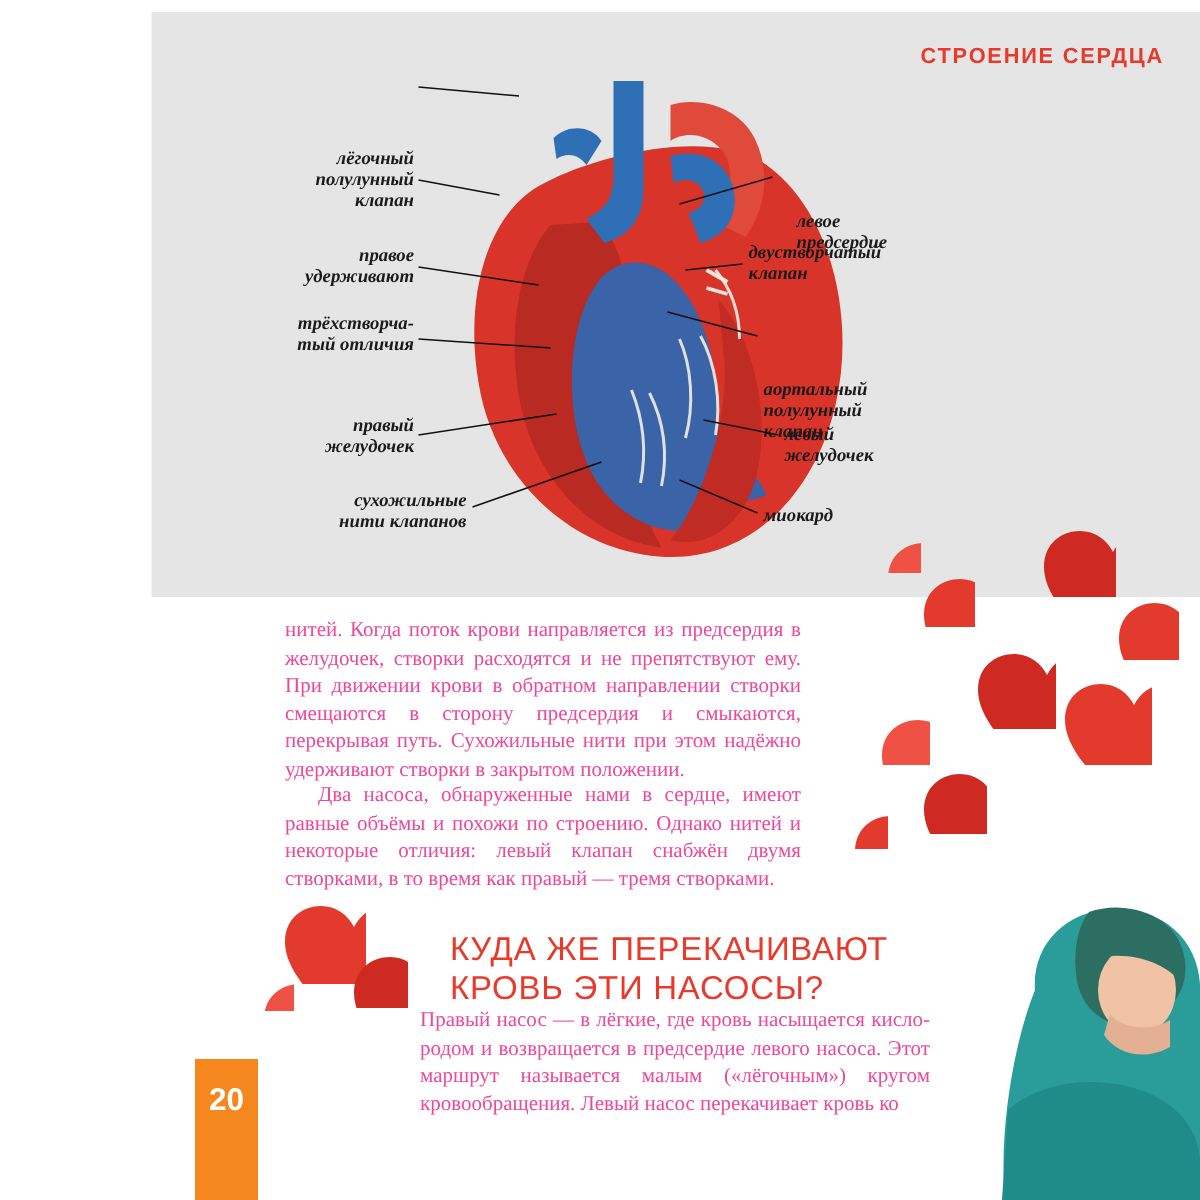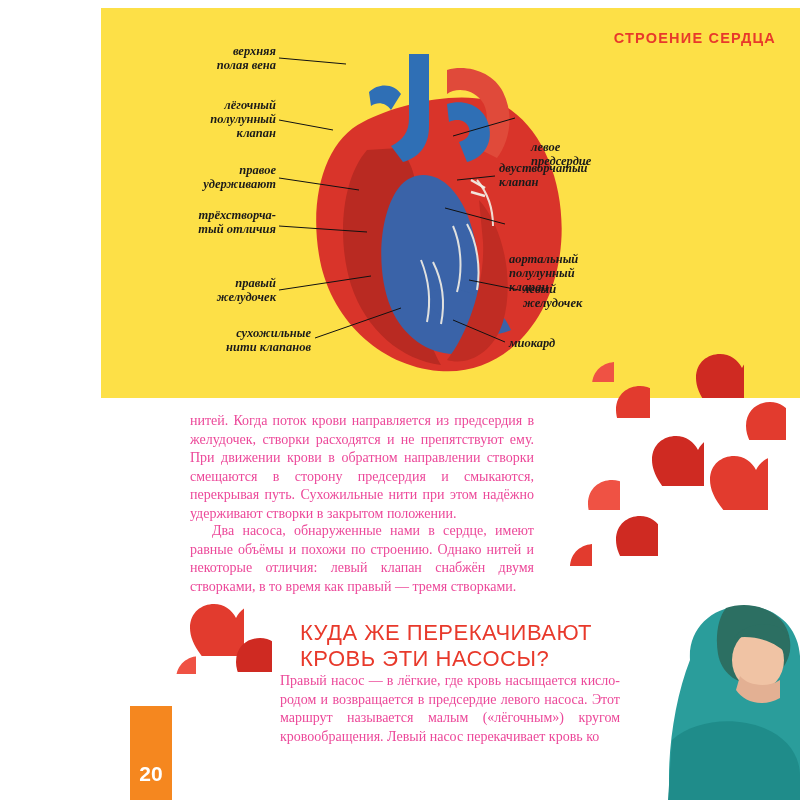--- a/index.html
+++ b/index.html
@@ -6,21 +6,21 @@
   body{
     width:800px;height:800px;background:#ffffff;
     font-family:"Liberation Sans", sans-serif;
     overflow:hidden;position:relative;
   }
   .page{position:absolute;left:0;top:0;width:800px;height:800px;background:#fff;}
 
   
   .hero{
     position:absolute;left:101px;top:8px;width:699px;height:390px;
-    background:#fde047;overflow:hidden;
+    background:#e5e5e5;overflow:hidden;
   }
   .hero-title{
     position:absolute;right:24px;top:22px;
     color:#e8392b;font-weight:bold;font-size:14.5px;letter-spacing:1.2px;
     font-family:"Liberation Sans", sans-serif;
   }
 
   
   .heart-wrap{position:absolute;left:170px;top:22px;width:320px;height:350px;}
 
@@ -48,21 +48,21 @@
     letter-spacing:.5px;font-family:"Liberation Sans", sans-serif;
   }
 
   
   .pagetab{
     position:absolute;left:130px;top:706px;width:42px;height:94px;
     background:#f5871f;
   }
   .pagenum{
     position:absolute;left:130px;top:722px;width:42px;text-align:center;
-    color:#fff;font-weight:bold;font-size:21px;font-family:"Liberation Sans", sans-serif;margin-top:40px;
+    color:#fff;font-weight:bold;font-size:21px;font-family:"Liberation Sans", sans-serif;
   }
 
   
   .heart{position:absolute;}
   .heart i{
     display:block;width:100%;height:100%;background:#e23b2e;
     clip-path:path("M50 88 C18 64 4 44 4 28 C4 12 16 4 28 4 C38 4 46 10 50 18 C54 10 62 4 72 4 C84 4 96 12 96 28 C96 44 82 64 50 88 Z");
     transform:scale(1);
   }
   .heart.d i{background:#cf2a22;}
@@ -106,22 +106,20 @@
         <path d="M162 232 C172 252 174 274 170 294"></path>
         <path d="M206 150 C216 162 222 178 222 196"></path>
       </g>
 
       <g stroke="#f3efe6" stroke-width="2.5" fill="none" opacity=".95">
         <path d="M200 150 L214 158"></path>
         <path d="M200 162 L214 166"></path>
       </g>
     </svg>
 
-    <div class="lbl left" style="left:60px;top:36px;width:115px;">верхняя
-полая вена</div>
     <div class="lbl left" style="left:40px;top:90px;width:135px;">лёгочный
 полулунный
 клапан</div>
     <div class="lbl left" style="left:50px;top:155px;width:125px;">правое
 удерживают</div>
     <div class="lbl left" style="left:30px;top:200px;width:145px;">трёхстворча-
 тый отличия</div>
     <div class="lbl left" style="left:55px;top:268px;width:120px;">правый
 желудочек</div>
     <div class="lbl left" style="left:70px;top:318px;width:140px;">сухожильные

